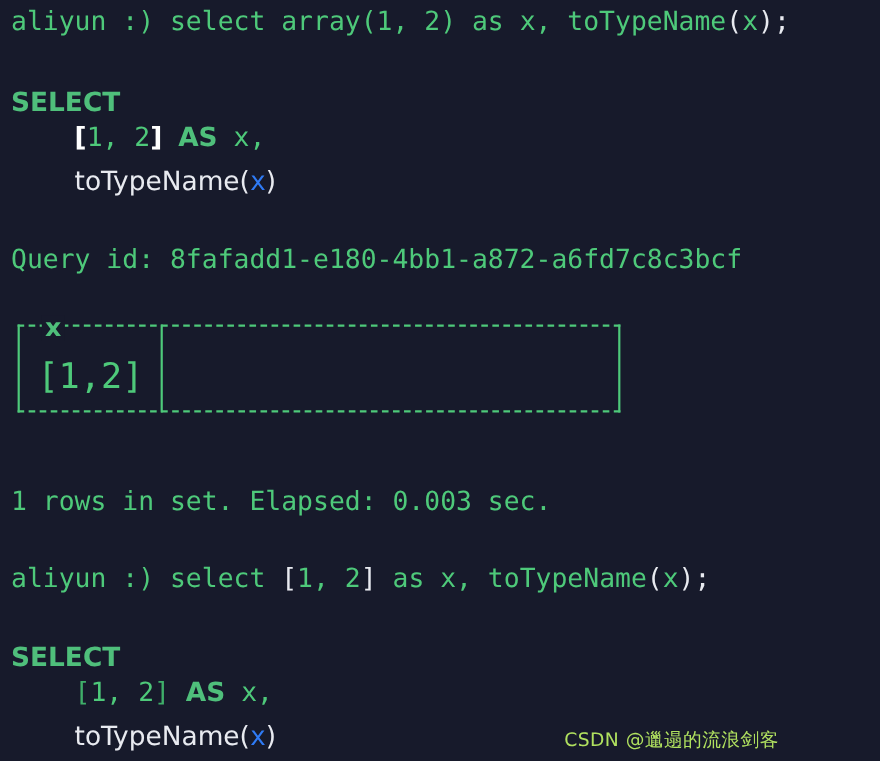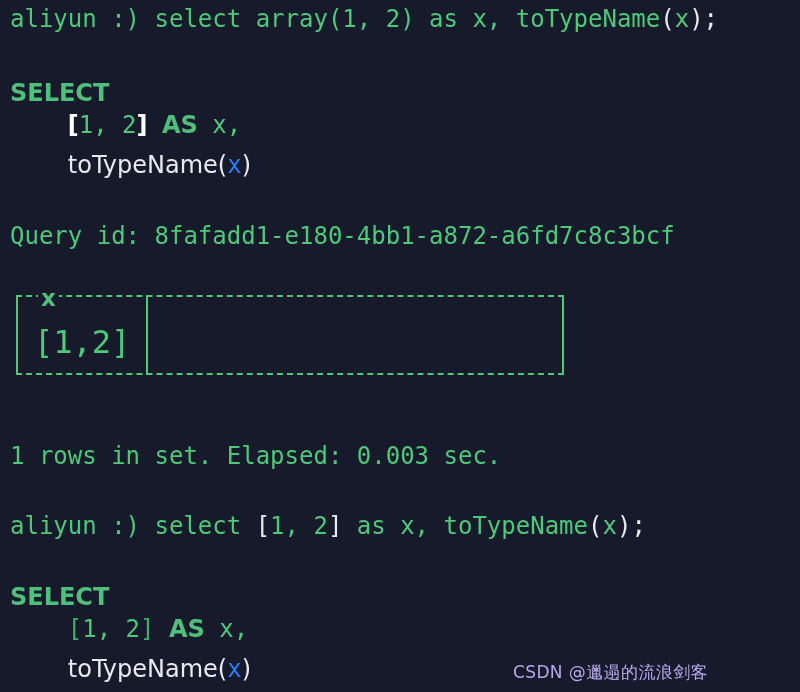--- a/index.html
+++ b/index.html
@@ -93,21 +93,21 @@
     font-size: 32px;
     line-height: 30px;
     white-space: pre;
   }
 
   
   #watermark {
     position: absolute;
     right: 12px;
     bottom: 8px;
-    color: #c4b5fd;
+    color: #bef264;
     font-family: "DejaVu Sans", "Liberation Sans", sans-serif;
     font-size: 17px;
     letter-spacing: 0.4px;
     white-space: pre;
     opacity: 0.92;
   }
 </style>
 </head>
 <body>
 

